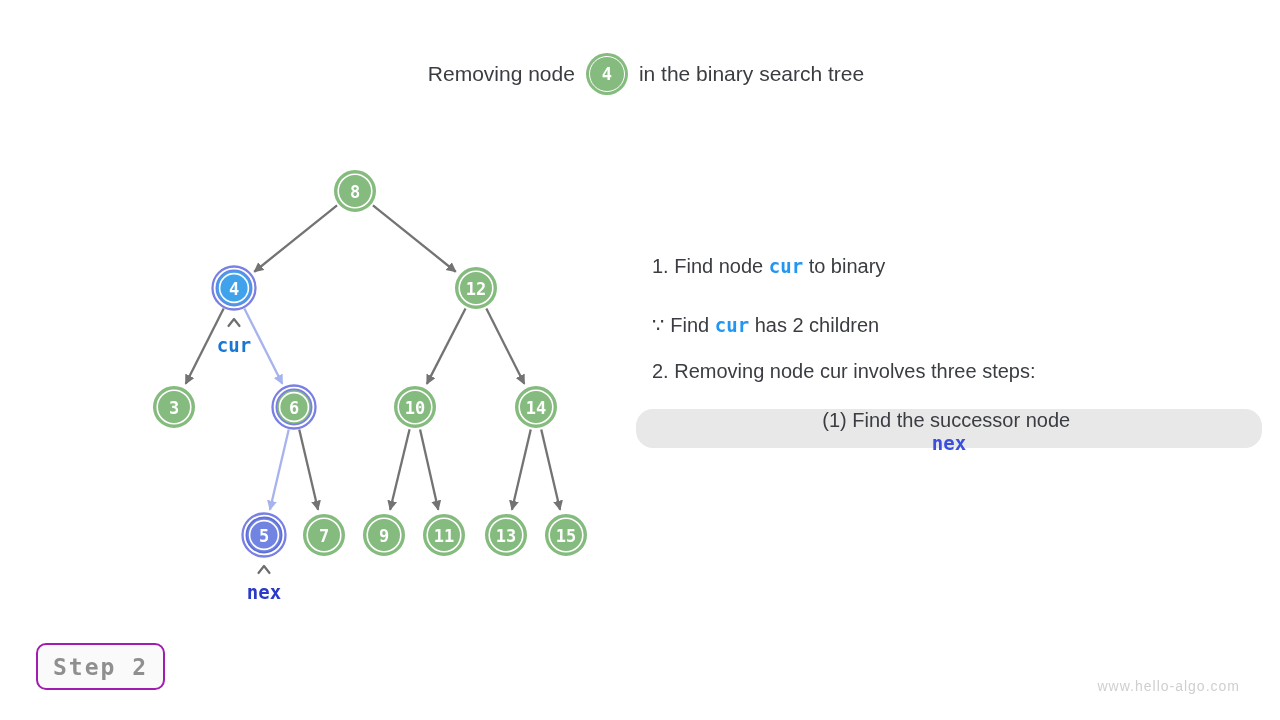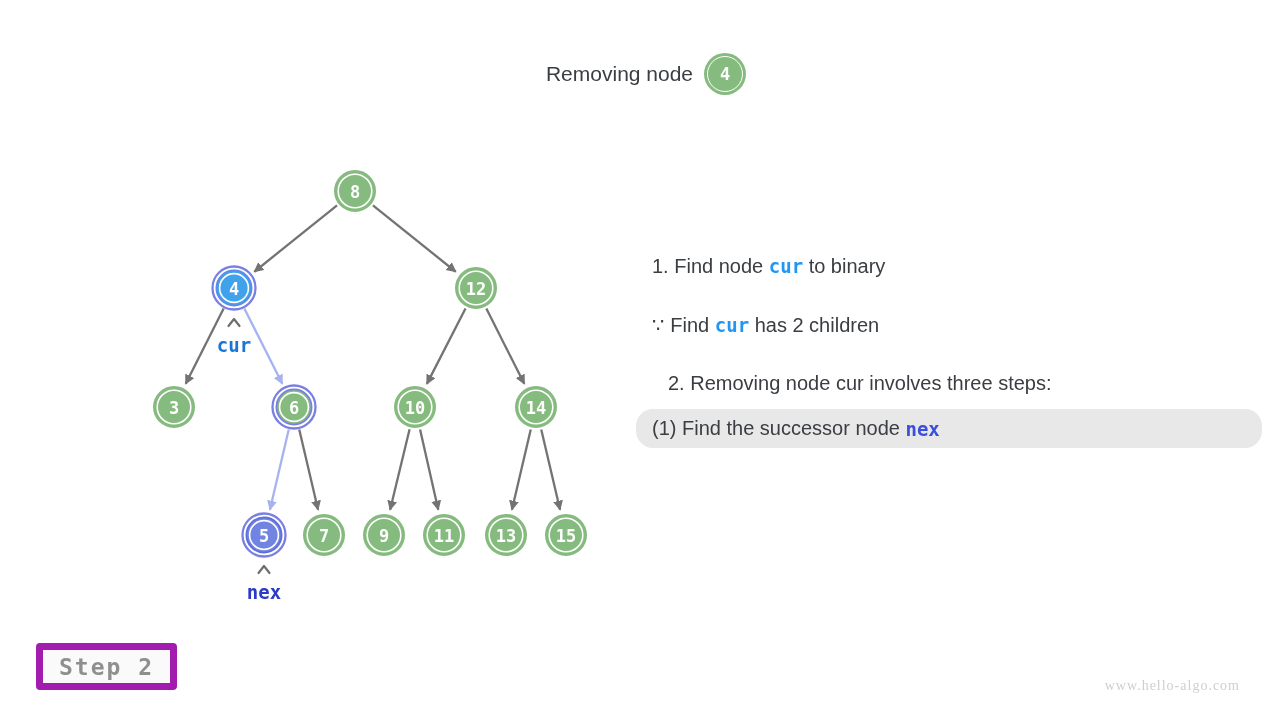--- a/index.html
+++ b/index.html
@@ -33,54 +33,55 @@
     font-family:"DejaVu Sans Mono",monospace;font-weight:bold;font-size:19px;
   }
   
   .notes{position:absolute;left:0;top:0;width:1280px;height:720px;pointer-events:none;}
   .note{
     position:absolute;left:652px;height:30px;display:flex;align-items:center;
     font-size:20px;color:#3a3d42;white-space:pre;
   }
   .note.n1{top:251px;}
   .note.n2{top:310px;}
-  .note.n3{top:368px;margin-left:16px;}
+  .note.n3{top:356px;}
   .note.highlight{
     top:409px;left:636px;width:626px;height:39px;
-    background:#e8e8e8;border-radius:17px;padding:0 16px;box-sizing:border-box;
+    background:#e8e8e8;border-radius:17px;padding:0 16px;box-sizing:border-box;flex-direction:column;
   }
   .tok-cur{color:#2196F3;font-weight:bold;font-family:"DejaVu Sans Mono",monospace;font-size:19px;}
   .tok-nex{color:#3a4fdb;font-weight:bold;font-family:"DejaVu Sans Mono",monospace;font-size:19px;}
   
   .step-badge{
-    position:absolute;left:36px;top:643px;width:141px;height:47px;
-    border:7px solid #a21caf;border-radius:4px;background:#fafafa;
+    position:absolute;left:36px;top:643px;width:129px;height:47px;
+    border:2px solid #a21caf;border-radius:10px;background:#fafafa;
     display:flex;align-items:center;justify-content:center;box-sizing:border-box;
   }
   .step-badge span{
     font-family:"DejaVu Sans Mono",monospace;font-weight:bold;font-size:23px;
     color:#8f8f8f;letter-spacing:2px;
   }
   
   .watermark{
     position:absolute;right:40px;top:678px;
-    font-family:Liberation Serif, serif;font-size:14px;color:#cfcfcf;letter-spacing:1px;
+    font-family:Liberation Sans, sans-serif;font-size:14px;color:#cfcfcf;letter-spacing:1px;
   }
 </style>
 </head>
 <body>
 
 <div class="stage">
 
   <div class="title">
     <span>Removing node</span>
     <span class="title-node">
       <span class="title-node-ring"></span>
       <span class="title-node-num">4</span>
     </span>
+    <span>in the binary search tree</span>
   </div>
 
   <svg class="tree" width="1280" height="720" viewBox="0 0 1280 720">
     <defs>
       <marker id="arrow-gray" markerUnits="userSpaceOnUse" markerWidth="12" markerHeight="12" refX="9" refY="5" orient="auto">
         <path d="M0,0 L10,5 L0,10 Z" fill="#737373"></path>
       </marker>
       <marker id="arrow-blue" markerUnits="userSpaceOnUse" markerWidth="12" markerHeight="12" refX="9" refY="5" orient="auto">
         <path d="M0,0 L10,5 L0,10 Z" fill="#A6B3EE"></path>
       </marker>

